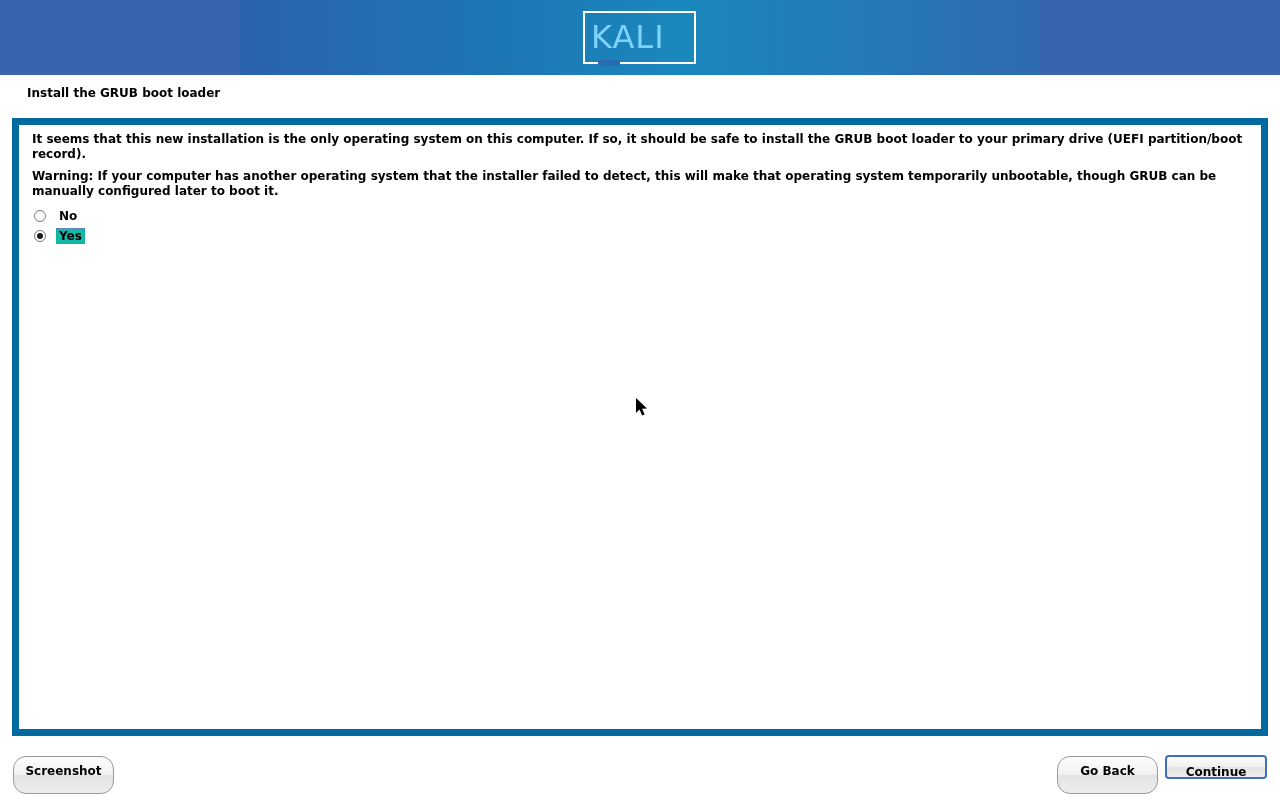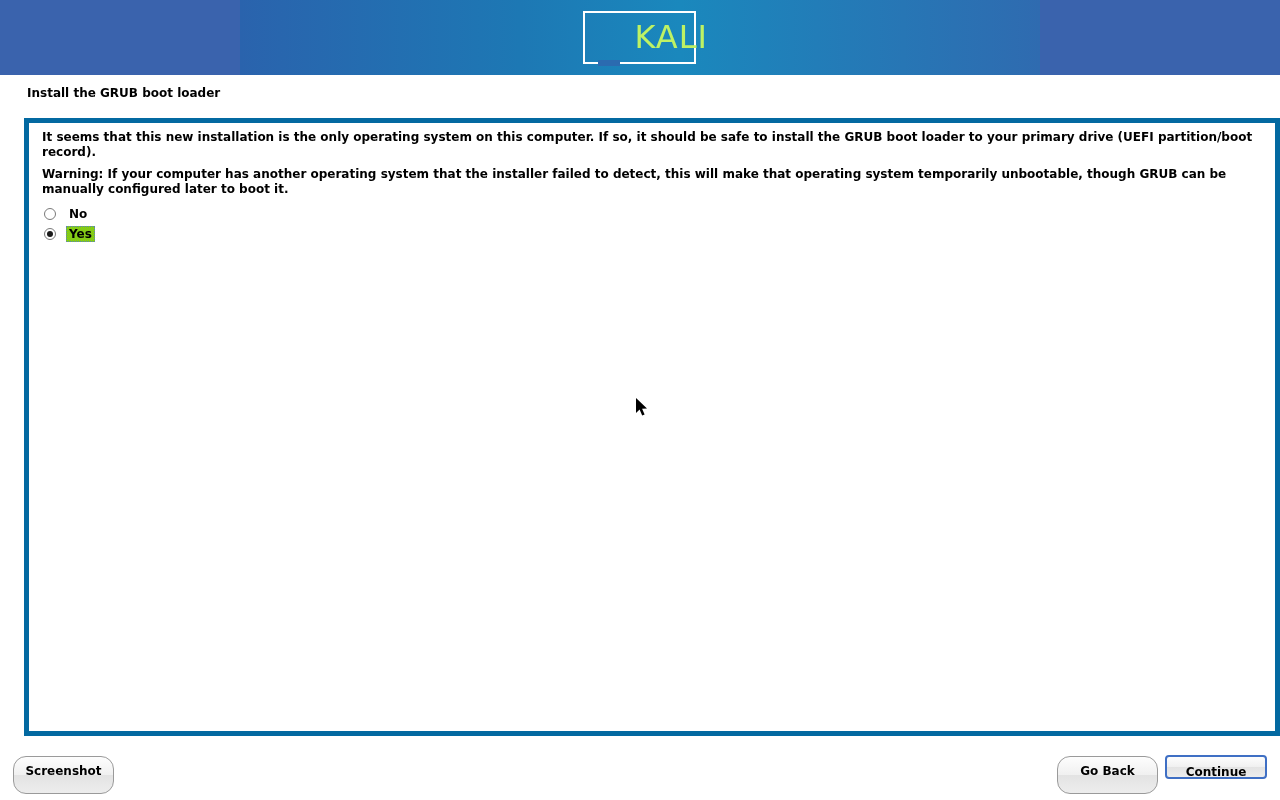--- a/index.html
+++ b/index.html
@@ -37,25 +37,25 @@
     position: absolute;
     left: 583px;
     top: 11px;
     width: 113px;
     height: 53px;
     border: 2px solid #ffffff;
     box-sizing: border-box;
   }
   .banner-logo-text {
     position: absolute;
-    left: 608px;
+    left: 591px;
     top: 17px;
     width: 100px;
-    text-align: right;
-    color: #bef264;
+    text-align: left;
+    color: #7dd3fc;
     font-size: 32px;
     letter-spacing: 1px;
     font-family: "DejaVu Sans", "Liberation Sans", sans-serif;
     line-height: 40px;
   }
   .banner-logo-notch {
     position: absolute;
     left: 598px;
     top: 60px;
     width: 22px;
@@ -69,25 +69,25 @@
     left: 27px;
     top: 86px;
     font-size: 12px;
     font-weight: bold;
     color: #000000;
   }
 
   
   .panel {
     position: absolute;
-    left: 24px;
+    left: 12px;
     top: 118px;
     width: 1256px;
     height: 618px;
-    border: 5px solid #0369a1;
+    border: 7px solid #0369a1;
     box-sizing: border-box;
     background: #ffffff;
   }
   .panel-inner {
     position: absolute;
     left: 13px;
     top: 7px;
     width: 1228px;
   }
   .para {
@@ -135,21 +135,21 @@
     background: #1a1a1a;
   }
   .radio-label {
     font-size: 12px;
     font-weight: bold;
     color: #000000;
     padding: 1px 3px;
   }
   .radio-label.focused {
     border: 1px dotted #5b7fbd;
-    background: #84cc16;
+    background: #14b8a6;
     padding: 0px 2px;
   }
 
   
   .btn {
     position: absolute;
     box-sizing: border-box;
     background: linear-gradient(180deg, #fdfdfd 0%, #f0f0f0 50%, #e3e3e3 51%, #ededed 100%);
     border: 1px solid #9a9a9a;
     border-radius: 13px;

